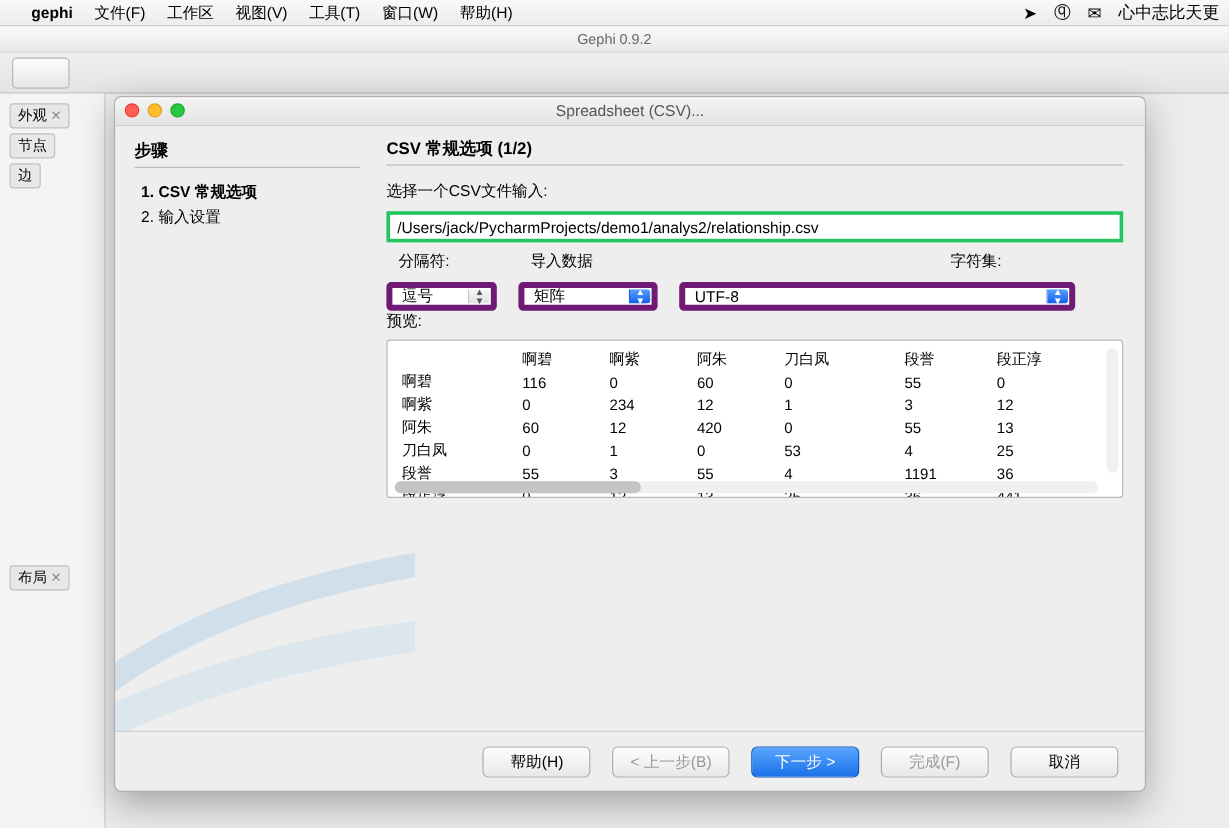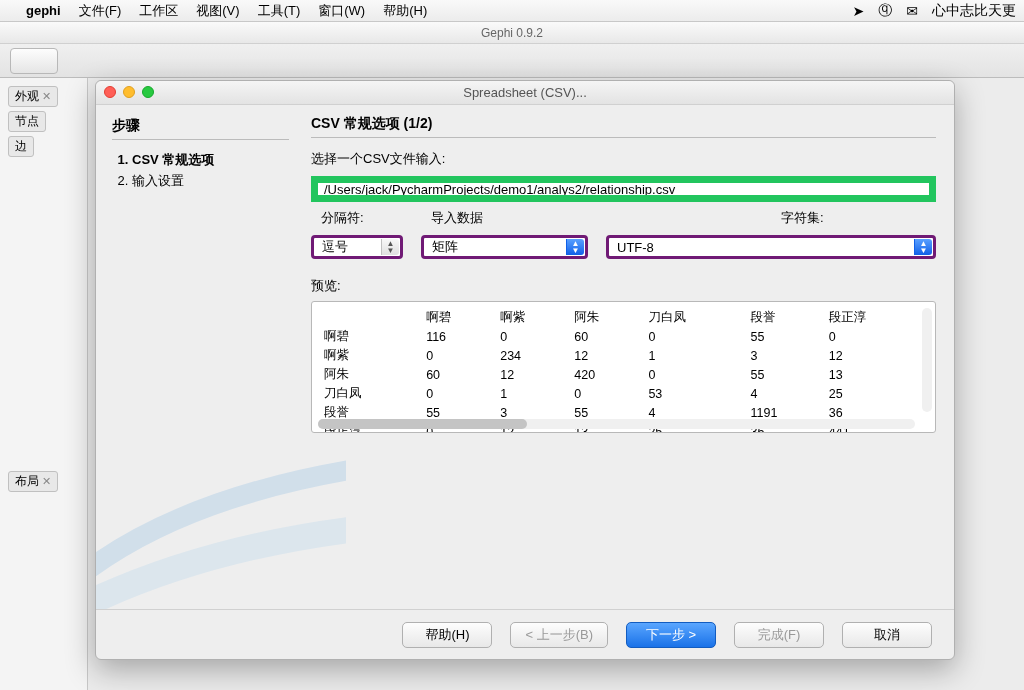--- a/index.html
+++ b/index.html
@@ -40,37 +40,37 @@
 .dlg-left { width:220px; padding:12px 16px; font-size:13px;}
 .dlg-left h4 { font-size:14px; font-weight:700; margin-bottom:4px;}
 .dlg-left hr { border:none; border-top:1px solid #bbb; margin:4px 0 10px;}
 .dlg-left ol { padding-left:20px; line-height:1.6;}
 .dlg-left ol li.bold { font-weight:700;}
 
 .dlg-right { flex:1; padding:10px 18px 10px 6px; font-size:13px;}
 .dlg-right h4 { font-size:14px; font-weight:700; margin-bottom:4px;}
 .dlg-right hr { border:none; border-top:1px solid #bbb; margin:4px 0 12px;}
 .prompt { margin-bottom:8px;}
-.path-field { width:100%; height:26px; background:#fff; border:7px solid #22c55e; padding:3px 6px; font-size:13px;}
+.path-field { width:100%; height:26px; background:#fff; border:3px solid #22c55e; padding:3px 6px; font-size:13px;}
 
 .labels-row { display:flex; margin-top:7px; }
 .labels-row > div { font-size:13px;}
 .lbl1{width:120px; padding-left:10px;}
 .lbl2{width:180px;}
 .lbl3{padding-left:170px;}
 
 .selects-row { display:flex; gap:18px; margin-top:8px; align-items:center;}
-.sel { height:24px; background:#fff; border:3px solid #701a75; border-radius:4px; display:flex; align-items:center; padding:0 8px; font-size:13px; position:relative;}
+.sel { height:24px; background:#fff; border:5px solid #701a75; border-radius:4px; display:flex; align-items:center; padding:0 8px; font-size:13px; position:relative;}
 .sel .arrows { position:absolute; right:1px; top:1px; bottom:1px; width:18px; background:linear-gradient(#f8f8f8,#e0e0e0); border-left:1px solid #c0c0c0; border-radius:0 3px 3px 0; display:flex; flex-direction:column; align-items:center; justify-content:center; font-size:8px; line-height:7px; color:#555;}
 .sel.blue .arrows { background:linear-gradient(#5aa0ff,#1060e8); color:#fff; border-left:1px solid #1060e8;}
 .sel1{width:92px;}
-.sel2{width:167px;}
+.sel2{width:116px;}
 .sel3{width:330px;}
 
-.preview-label { margin-top:18px; }
+.preview-label { }
 .preview-box { margin-top:6px; width:100%; height:132px; background:#fff; border:1px solid #b8b8b8; border-radius:3px; padding:6px 8px; overflow:hidden; position:relative;}
 .preview-box table { width:100%; border-collapse:collapse; font-size:12.5px;}
 .preview-box td { padding:1px 4px; text-align:left; white-space:nowrap;}
 .preview-box tr:first-child td { font-weight:400;}
 .scroll-h { position:absolute; left:6px; right:20px; bottom:3px; height:10px; background:#f0f0f0; border-radius:5px;}
 .scroll-thumb { width:35%; height:100%; background:#c4c4c4; border-radius:5px;}
 .scroll-v { position:absolute; right:3px; top:6px; bottom:20px; width:10px; background:#f0f0f0; border-radius:5px;}
 
 .swoosh { position:absolute; left:0; bottom:50px; width:250px; height:150px; pointer-events:none; opacity:0.35;}
 

